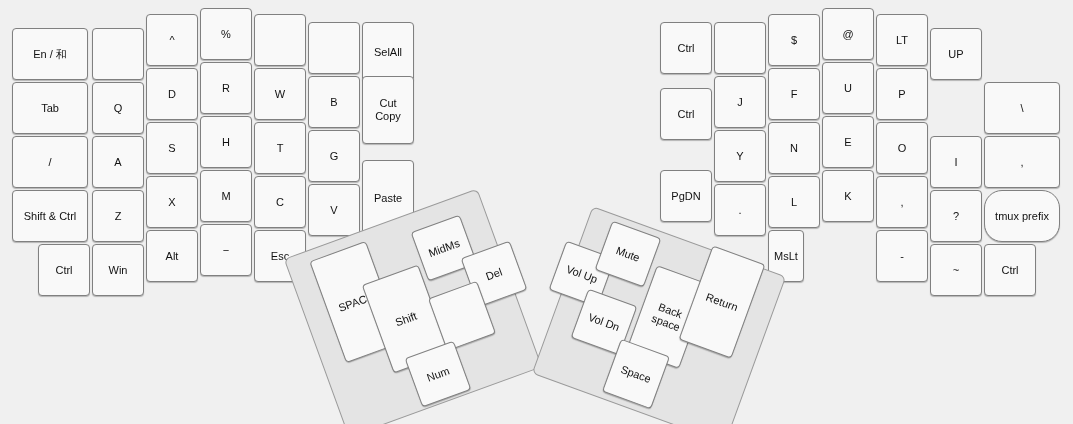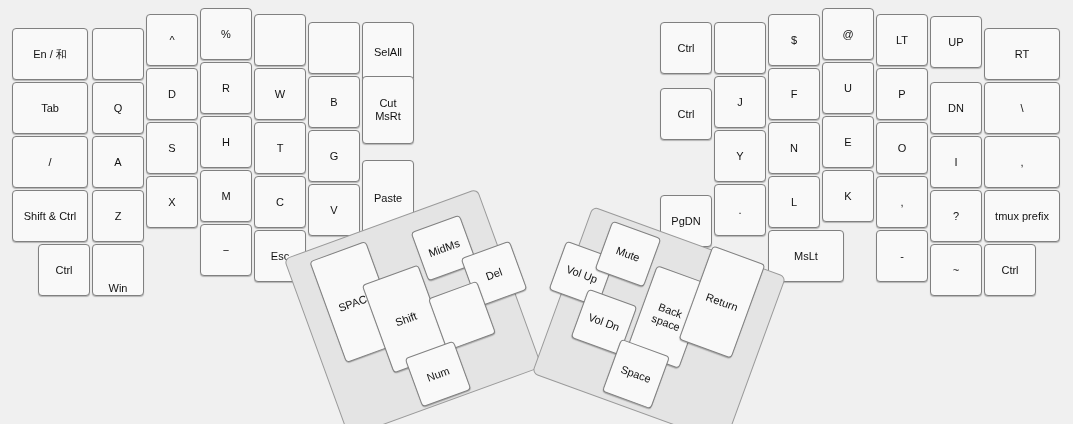--- a/index.html
+++ b/index.html
@@ -62,35 +62,38 @@
     </div>
     <div class="key" style="left: 92px; top: 82px; width: 52px; height: 52px;">
       <span class="lbl">Q</span>
     </div>
     <div class="key" style="left: 92px; top: 136px; width: 52px; height: 52px;">
       <span class="lbl">A</span>
     </div>
     <div class="key" style="left: 92px; top: 190px; width: 52px; height: 52px;">
       <span class="lbl">Z</span>
     </div>
-    <div class="key" style="left: 92px; top: 244px; width: 52px; height: 52px; justify-content: flex-end;">
+    <div class="key" style="left: 92px; top: 244px; width: 52px; height: 52px;">
       <span class="lbl">Win</span>
     </div>
     <div class="key" style="left: 146px; top: 14px; width: 52px; height: 52px;">
       <span class="lbl">^</span>
     </div>
     <div class="key" style="left: 146px; top: 68px; width: 52px; height: 52px;">
       <span class="lbl">D</span>
     </div>
     <div class="key" style="left: 146px; top: 122px; width: 52px; height: 52px;">
       <span class="lbl">S</span>
     </div>
     <div class="key" style="left: 146px; top: 176px; width: 52px; height: 52px;">
       <span class="lbl">X</span>
     </div>
+    <div class="key" style="left: 146px; top: 230px; width: 52px; height: 52px;">
+      <span class="lbl">Alt</span>
+    </div>
     <div class="key" style="left: 200px; top: 8px; width: 52px; height: 52px;">
       <span class="lbl">%</span>
     </div>
     <div class="key" style="left: 200px; top: 62px; width: 52px; height: 52px;">
       <span class="lbl">R</span>
     </div>
     <div class="key" style="left: 200px; top: 116px; width: 52px; height: 52px;">
       <span class="lbl">H</span>
     </div>
     <div class="key" style="left: 200px; top: 170px; width: 52px; height: 52px;">
@@ -124,32 +127,32 @@
       <span class="lbl">G</span>
     </div>
     <div class="key" style="left: 308px; top: 184px; width: 52px; height: 52px;">
       <span class="lbl">V</span>
     </div>
     <div class="key" style="left: 362px; top: 22px; width: 52px; height: 60px;">
       <span class="lbl">SelAll</span>
     </div>
     <div class="key" style="left: 362px; top: 76px; width: 52px; height: 68px;">
       <span class="lbl">Cut
-MsRt</span>
+Copy</span>
     </div>
     <div class="key" style="left: 362px; top: 160px; width: 52px; height: 76px;">
       <span class="lbl">Paste</span>
     </div>
     <div class="key" style="left: 660px; top: 22px; width: 52px; height: 52px;">
       <span class="lbl">Ctrl</span>
     </div>
     <div class="key" style="left: 660px; top: 88px; width: 52px; height: 52px;">
       <span class="lbl">Ctrl</span>
     </div>
-    <div class="key" style="left: 660px; top: 170px; width: 52px; height: 52px; margin-top: 25px;">
+    <div class="key" style="left: 660px; top: 170px; width: 52px; height: 52px;">
       <span class="lbl">PgDN</span>
     </div>
     <div class="key" style="left: 714px; top: 22px; width: 52px; height: 52px;">
       <span class="lbl"></span>
     </div>
     <div class="key" style="left: 714px; top: 76px; width: 52px; height: 52px;">
       <span class="lbl">J</span>
     </div>
     <div class="key" style="left: 714px; top: 130px; width: 52px; height: 52px;">
       <span class="lbl">Y</span>
@@ -162,21 +165,21 @@
     </div>
     <div class="key" style="left: 768px; top: 68px; width: 52px; height: 52px;">
       <span class="lbl">F</span>
     </div>
     <div class="key" style="left: 768px; top: 122px; width: 52px; height: 52px;">
       <span class="lbl">N</span>
     </div>
     <div class="key" style="left: 768px; top: 176px; width: 52px; height: 52px;">
       <span class="lbl">L</span>
     </div>
-    <div class="key" style="left: 768px; top: 230px; width: 76px; height: 52px;">
+    <div class="key" style="left: 768px; top: 230px; width: 36px; height: 52px;">
       <span class="lbl">MsLt</span>
     </div>
     <div class="key" style="left: 822px; top: 8px; width: 52px; height: 52px;">
       <span class="lbl">@</span>
     </div>
     <div class="key" style="left: 822px; top: 62px; width: 52px; height: 52px;">
       <span class="lbl">U</span>
     </div>
     <div class="key" style="left: 822px; top: 116px; width: 52px; height: 52px;">
       <span class="lbl">E</span>
@@ -192,45 +195,39 @@
     </div>
     <div class="key" style="left: 876px; top: 122px; width: 52px; height: 52px;">
       <span class="lbl">O</span>
     </div>
     <div class="key" style="left: 876px; top: 176px; width: 52px; height: 52px;">
       <span class="lbl">,</span>
     </div>
     <div class="key" style="left: 876px; top: 230px; width: 52px; height: 52px;">
       <span class="lbl">-</span>
     </div>
-    <div class="key" style="left: 930px; top: 16px; width: 52px; height: 52px;">
+    <div class="key" style="left: 930px; top: 28px; width: 52px; height: 52px;">
       <span class="lbl">UP</span>
-    </div>
-    <div class="key" style="left: 930px; top: 82px; width: 52px; height: 52px;">
-      <span class="lbl">DN</span>
     </div>
     <div class="key" style="left: 930px; top: 136px; width: 52px; height: 52px;">
       <span class="lbl">I</span>
     </div>
     <div class="key" style="left: 930px; top: 190px; width: 52px; height: 52px;">
       <span class="lbl">?</span>
     </div>
     <div class="key" style="left: 930px; top: 244px; width: 52px; height: 52px;">
       <span class="lbl">~</span>
     </div>
-    <div class="key" style="left: 984px; top: 28px; width: 76px; height: 52px;">
-      <span class="lbl">RT</span>
-    </div>
     <div class="key" style="left: 984px; top: 82px; width: 76px; height: 52px;">
       <span class="lbl">\</span>
     </div>
     <div class="key" style="left: 984px; top: 136px; width: 76px; height: 52px;">
       <span class="lbl">,</span>
     </div>
-    <div class="key" style="left: 984px; top: 190px; width: 76px; height: 52px;">
+    <div class="key" style="left: 984px; top: 190px; width: 76px; height: 52px; border-radius: 18px;">
       <span class="lbl">tmux prefix</span>
     </div>
     <div class="key" style="left: 984px; top: 244px; width: 52px; height: 52px;">
       <span class="lbl">Ctrl</span>
     </div>
     <div class="grp rot" style="left: 310px; top: 218px; width: 206px; height: 190px; transform: rotate(-20deg);"></div>
     <div class="key rot" style="left: 418px; top: 222px; width: 52px; height: 52px; transform: rotate(-20deg);">
       <span class="lbl">MidMs</span>
     </div>
     <div class="key rot" style="left: 468px; top: 248px; width: 52px; height: 52px; transform: rotate(-20deg);">

